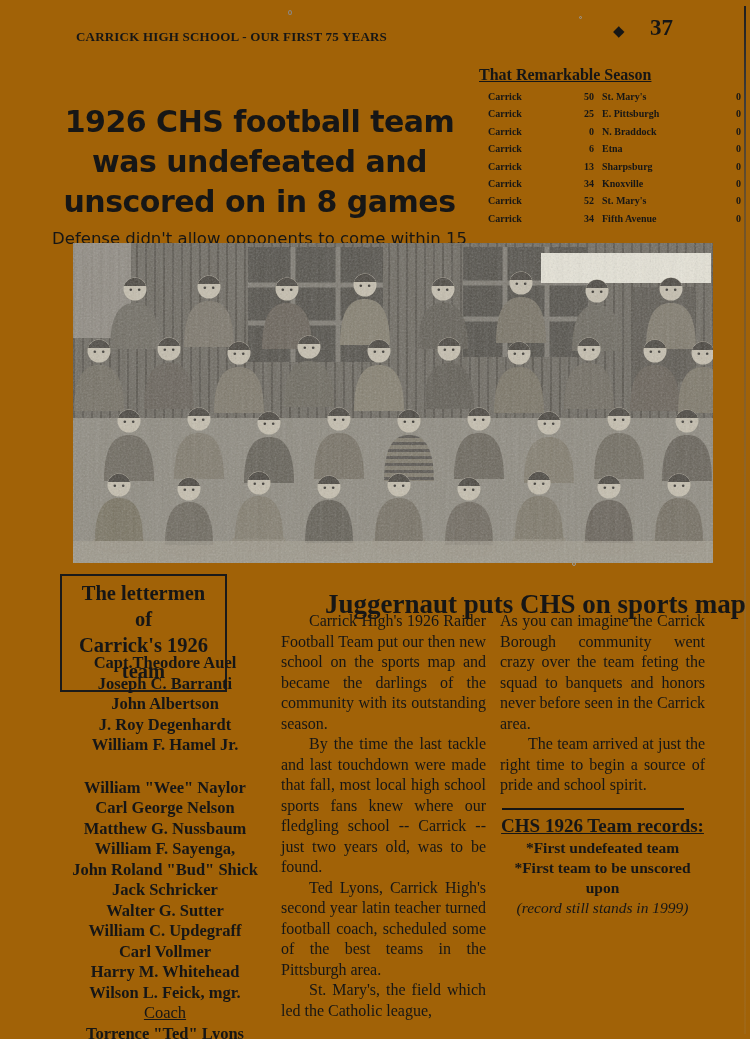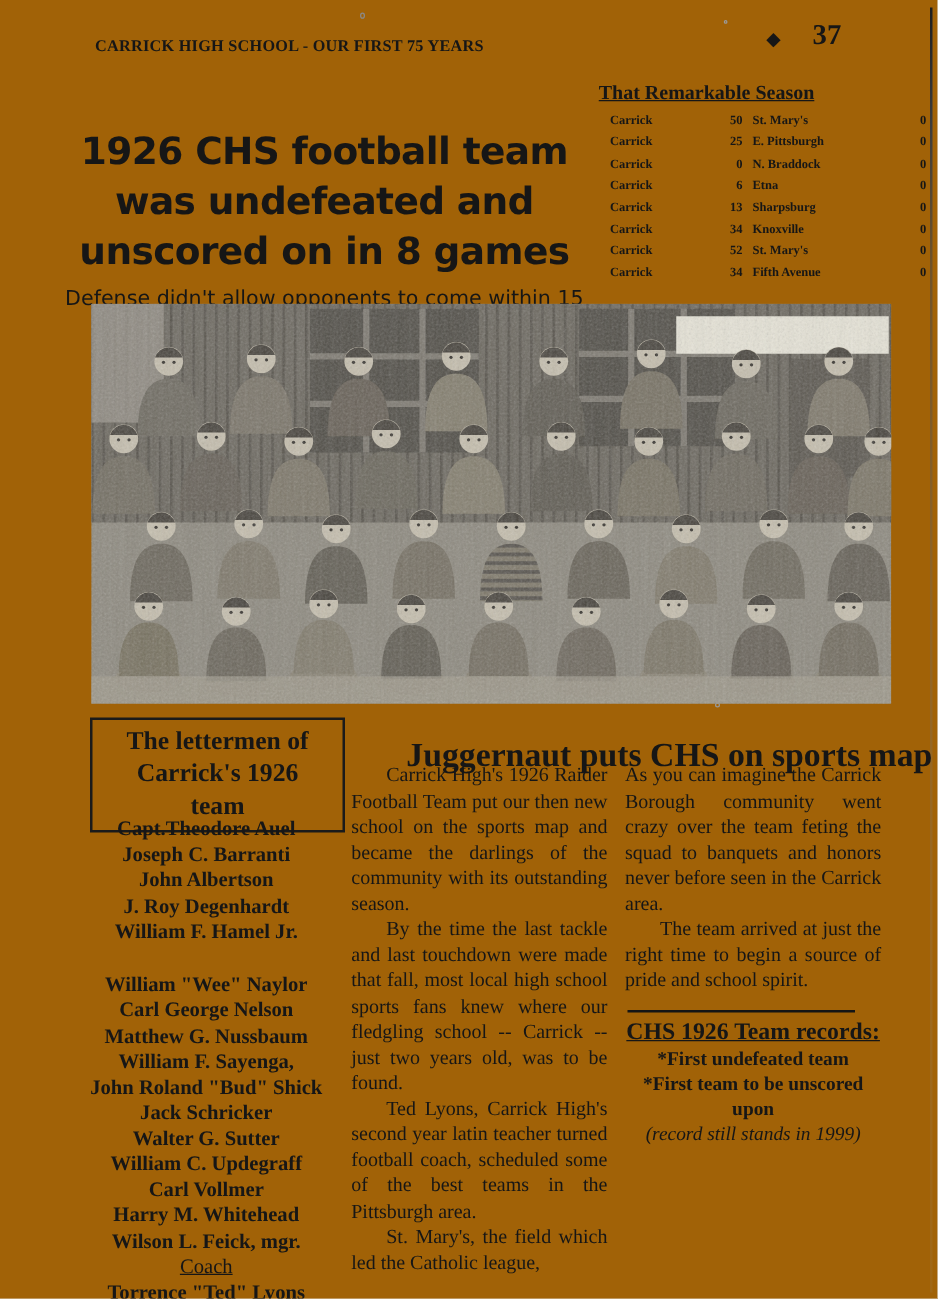--- a/index.html
+++ b/index.html
@@ -38,21 +38,21 @@
   .season-title { text-align:left; font-size:16px; text-decoration:underline; margin-bottom:4px; }
   .srow { display:grid; grid-template-columns:70px 28px 126px 16px; column-gap:8px;
     font-size:10px; line-height:17.4px; padding-left:9px; }
   .s-pts { text-align:right; }
   .season-footer { text-align:left; font-size:15px; margin-top:16px; }
 
   
   .team-photo { position:absolute; left:73px; top:243px; width:640px; height:320px; margin:0; }
 
   
-  .lettermen-box { position:absolute; left:72px; top:574px; width:204px;
+  .lettermen-box { position:absolute; left:60px; top:574px; width:167px;
     border:2.5px solid #1a1a1a; padding:4px 16px 6px; text-align:center;
     font-weight:bold; font-size:20.5px; line-height:26px; }
   .names-wrap { position:absolute; left:40px; top:653px; width:250px; text-align:center;
     font-weight:bold; font-size:16.5px; line-height:20.5px; }
   .names-list > div:nth-of-type(5) { margin-bottom:22px; }
   .coach-label { font-weight:normal; text-decoration:underline; }
 
   
   .article-headline { position:absolute; left:286px; top:570px; width:462px;
     font-size:27px; line-height:32px; white-space:nowrap;margin-left:39px; }

